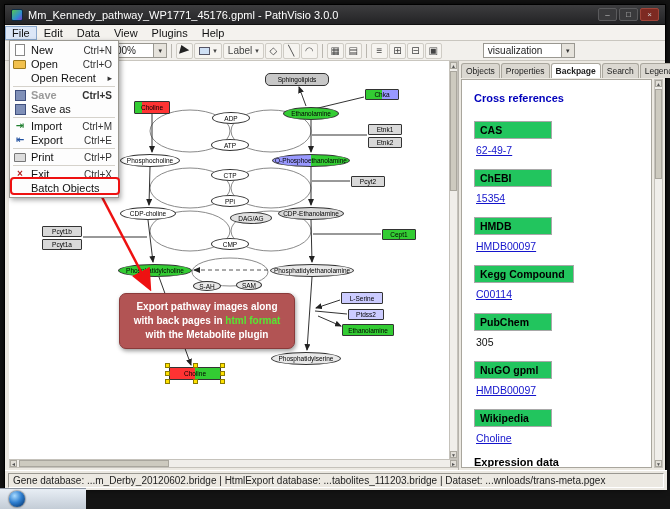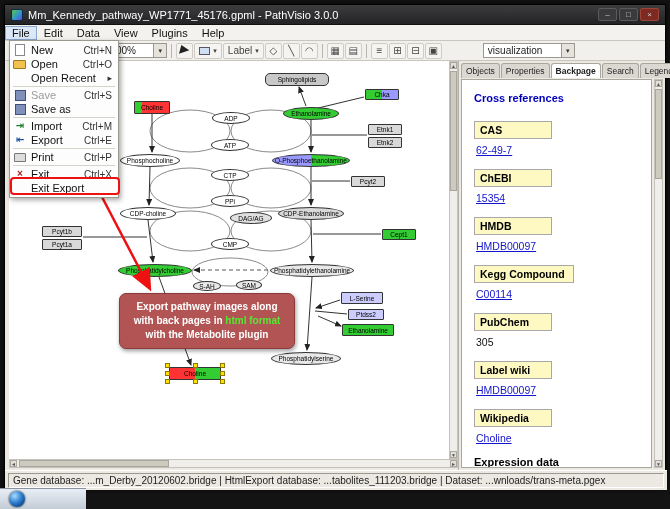--- a/index.html
+++ b/index.html
@@ -60,35 +60,35 @@
   
   .sidebar{position:absolute;left:453px;top:56px;width:205px;height:409px;background:#ece9e2;border-left:1px solid #b5b2ab;}
   .tabs{display:flex;height:17px;padding:2px 0 0 2px;gap:1px;font-size:8.5px;color:#222;}
   .tab{padding:2px 4px 1px;background:#dbd8d1;border:1px solid #a9a69d;border-bottom:none;
     border-radius:3px 3px 0 0;}
   .tab.active{background:#fff;font-weight:bold;}
   .side-content{position:absolute;left:2px;top:18px;right:11px;bottom:2px;background:#fff;
     border:1px solid #a9a69d;overflow:hidden;padding:12px 12px 0;}
   .side-vscroll{right:0;top:18px;width:9px;bottom:2px;}
   .bp-title{color:#0000bb;font-weight:bold;font-size:11px;margin-bottom:16px;}
-  .bp-head{display:inline-block;background:#fef9c3;border:1px solid #a8a8a8;padding:2px 8px 2px 5px;
+  .bp-head{display:inline-block;background:#22c55e;border:1px solid #a8a8a8;padding:2px 8px 2px 5px;
     font-size:10.5px;font-weight:bold;min-width:78px;}
   .bp-val{margin:5px 0 12px 2px;font-size:10.5px;color:#111;display:block;}
   .bp-val.link{color:#1414cc;text-decoration:underline;}
   .bp-expr{font-weight:bold;font-size:11px;margin-top:4px;}
   
   .statusbar{position:absolute;left:0;top:465px;width:662px;height:20px;background:#ece9e2;
     border-top:1px solid #fff;display:flex;align-items:center;padding:2px 3px;}
   .status-field{flex:1;height:15px;border:1px solid #9a9891;border-right-color:#fff;border-bottom-color:#fff;
     font-size:10px;color:#222;padding:1px 4px;white-space:nowrap;overflow:hidden;}
   
   .file-menu{position:absolute;left:4px;top:35px;width:110px;background:#fdfdfd;border:1px solid #9a9891;
     box-shadow:2px 2px 5px rgba(0,0,0,.35);padding:2px 0;z-index:60;font-size:11px;color:#111;}
   .fm-item{height:14px;display:flex;align-items:center;padding:0 6px 0 3px;gap:4px;}
-  .fm-item.disabled{color:#9a9a9a;}
+  .fm-item.disabled{color:#9a9a9a;font-weight:bold;}
   .fm-icon{width:14px;height:12px;position:relative;flex:none;text-align:center;}
   .fm-icon.txtic{font-weight:bold;font-size:10px;line-height:12px;}
   .ic-page::before{content:"";position:absolute;left:2px;top:0;width:8px;height:10px;background:#fff;border:1px solid #888;}
   .ic-folder::before{content:"";position:absolute;left:0;top:2px;width:11px;height:7px;background:#f2c14e;border:1px solid #9c7a1e;border-radius:1px;}
   .ic-disk::before{content:"";position:absolute;left:2px;top:1px;width:9px;height:9px;background:#8090b8;border:1px solid #40507e;}
   .ic-printer::before{content:"";position:absolute;left:1px;top:2px;width:10px;height:7px;background:#ddd;border:1px solid #777;border-radius:1px 1px 0 0;}
   .ic-import{color:#1f7f2f;}
   .ic-export{color:#1f4f9f;}
   .ic-exit{color:#b22222;}
   .fm-short{margin-left:auto;font-size:10px;color:#333;}
@@ -289,21 +289,21 @@
         <div class="tab">Legend</div>
       </div>
     <div class="side-content">
       <div class="bp-title">Cross references</div>
       <div>
           <div class="bp-section"><div class="bp-head">CAS</div><a class="bp-val link">62-49-7</a></div>
           <div class="bp-section"><div class="bp-head">ChEBI</div><a class="bp-val link">15354</a></div>
           <div class="bp-section"><div class="bp-head">HMDB</div><a class="bp-val link">HMDB00097</a></div>
           <div class="bp-section"><div class="bp-head">Kegg Compound</div><a class="bp-val link">C00114</a></div>
           <div class="bp-section"><div class="bp-head">PubChem</div><div class="bp-val">305</div></div>
-          <div class="bp-section"><div class="bp-head">Label wiki</div><a class="bp-val link">HMDB00097</a></div>
+          <div class="bp-section"><div class="bp-head">NuGO gpml</div><a class="bp-val link">HMDB00097</a></div>
           <div class="bp-section"><div class="bp-head">Wikipedia</div><a class="bp-val link">Choline</a></div>
         </div>
       <div class="bp-expr">Expression data</div>
     </div>
     <div class="side-vscroll">
       <div class="sbtn" style="left:0;top:0;width:7px;height:7px;">▲</div>
       <div class="sbtn" style="left:0;bottom:0;width:7px;height:7px;">▼</div>
       <div class="thumb" style="left:0;top:9px;width:7px;height:90px;"></div>
     </div>
   </div>
@@ -356,21 +356,21 @@
         <span class="fm-short">Ctrl+P</span>
       </div>
       <div class="fm-sep"></div>
       <div class="fm-item">
         <span class="fm-icon ic-exit txtic">×</span>
         <span class="fm-label">Exit</span>
         <span class="fm-short">Ctrl+X</span>
       </div>
       <div class="fm-item">
         <span class="fm-icon"></span>
-        <span class="fm-label">Exit Export</span>
+        <span class="fm-label">Batch Objects</span>
       </div>
     </div>
 
   <div class="anno-box"></div>
   <svg class="anno-svg">
     <defs>
       <marker id="redarr" markerWidth="9" markerHeight="8" refX="7" refY="4" orient="auto">
         <path d="M0,0 L9,4 L0,8 z" fill="#ee1111"></path>
       </marker>
     </defs>

